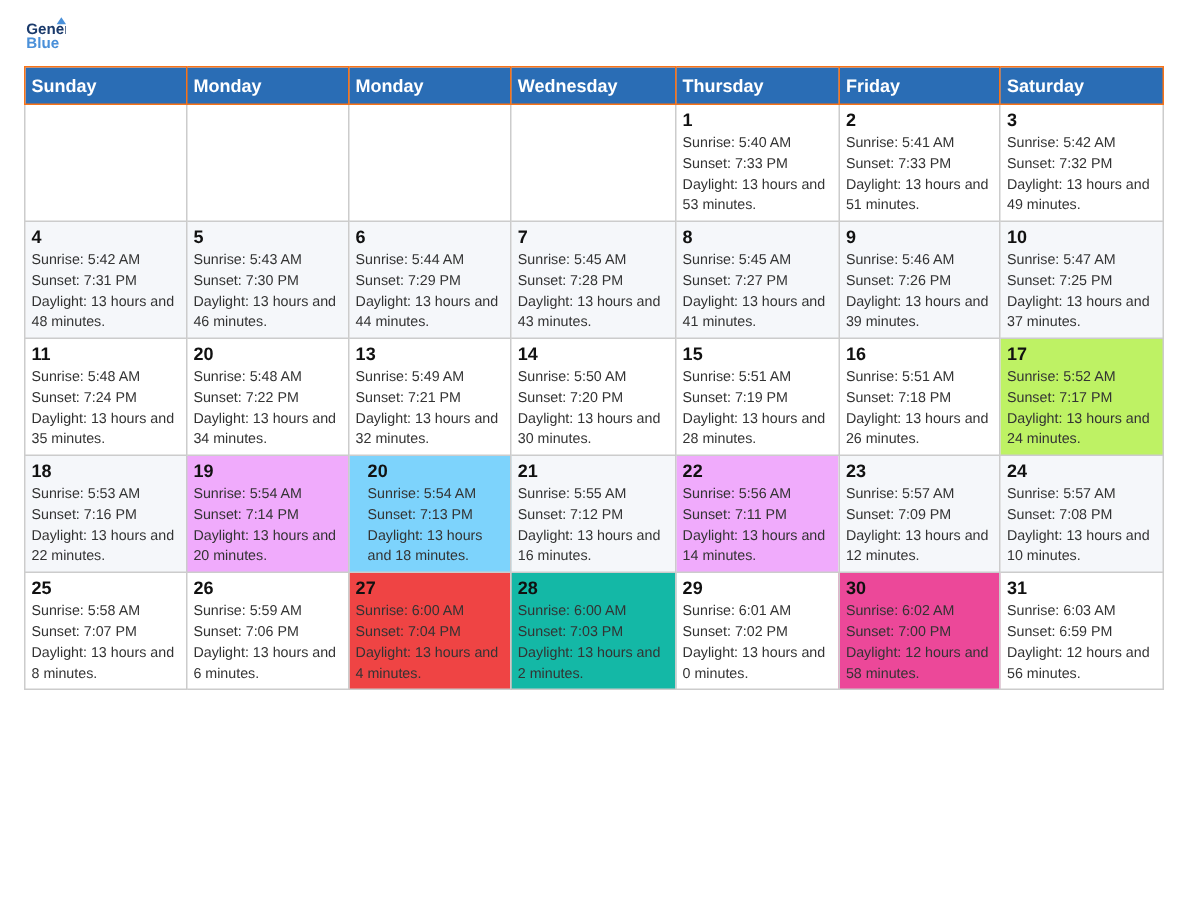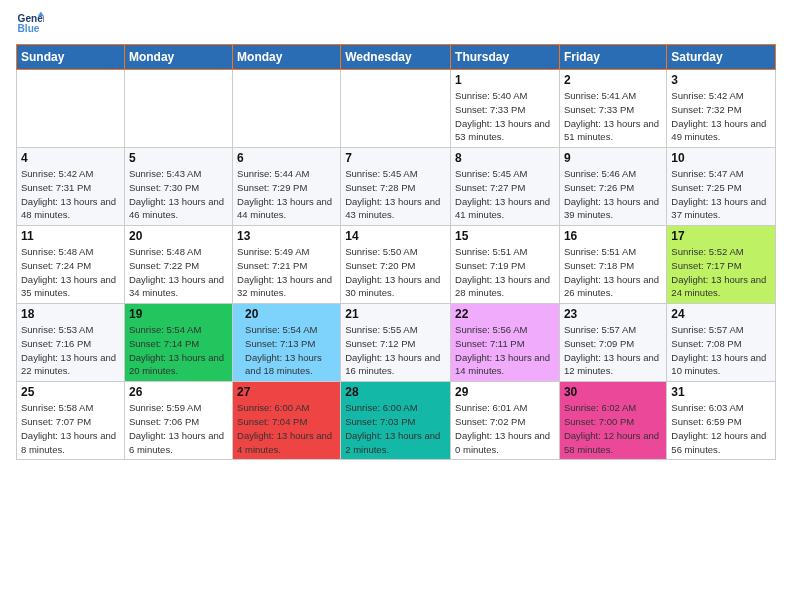--- a/index.html
+++ b/index.html
@@ -209,21 +209,21 @@
           <td style="background: #bef264; margin-top: 12px;">
             <span class="day-number">17</span>
             <div class="day-info">Sunrise: 5:52 AM<br>Sunset: 7:17 PM<br>Daylight: 13 hours and 24 minutes.</div>
           </td>
         </tr>
         <tr>
           <td style="background: rgb(245, 247, 250);">
             <span class="day-number">18</span>
             <div class="day-info">Sunrise: 5:53 AM<br>Sunset: 7:16 PM<br>Daylight: 13 hours and 22 minutes.</div>
           </td>
-          <td style="background: #22c55e;">
+          <td style="background: #f0abfc;">
             <span class="day-number">19</span>
             <div class="day-info">Sunrise: 5:54 AM<br>Sunset: 7:14 PM<br>Daylight: 13 hours and 20 minutes.</div>
           </td>
           <td style="background: #7dd3fc; padding-left: 12px;">
             <span class="day-number">20</span>
             <div class="day-info">Sunrise: 5:54 AM<br>Sunset: 7:13 PM<br>Daylight: 13 hours and 18 minutes.</div>
           </td>
           <td style="background: rgb(245, 247, 250);">
             <span class="day-number">21</span>
             <div class="day-info">Sunrise: 5:55 AM<br>Sunset: 7:12 PM<br>Daylight: 13 hours and 16 minutes.</div>

